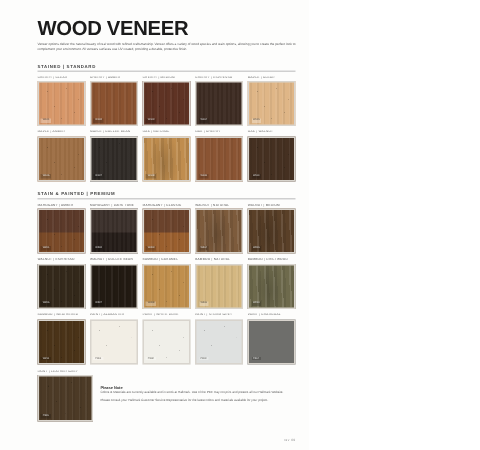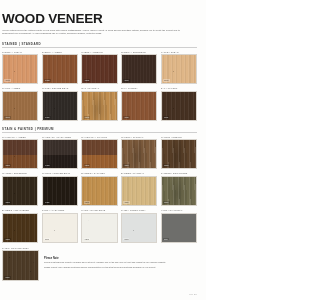--- a/index.html
+++ b/index.html
@@ -6,21 +6,21 @@
   html, body {
     width: 206px; height: 300px;
     background: #ffffff;
     font-family: "Liberation Sans", sans-serif;
     overflow: hidden;
   }
   .page {
     position: relative;
     width: 206px; height: 300px;
     background: #fdfdfc;
-    padding: 9px 9px 0 2px;
+    padding: 9px 9px 0 25px;
   }
 
   
   .title {
     font-size: 13.5px;
     font-weight: 700;
     letter-spacing: -0.2px;
     color: #1b1b1b;
     line-height: 1;
     margin-top: 3px;

